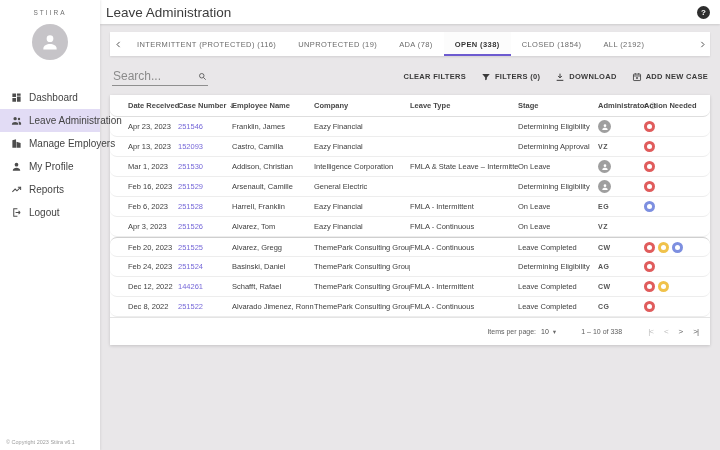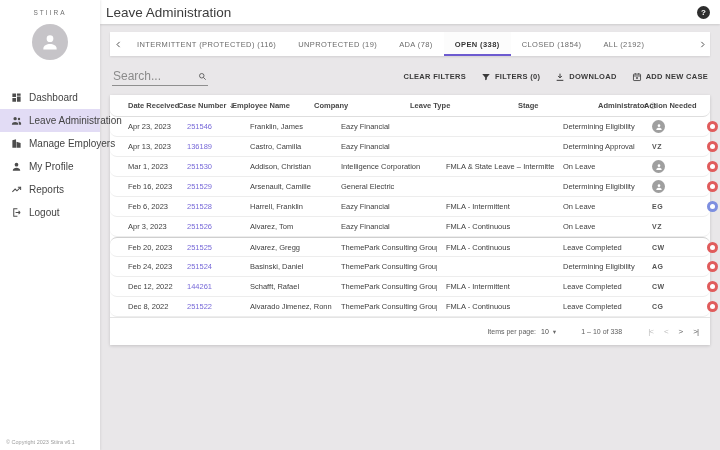--- a/index.html
+++ b/index.html
@@ -46,21 +46,21 @@
   .action-btn { display:flex; align-items:center; gap:4px; font-size:7.5px; font-weight:bold; letter-spacing:.3px; color:#3a3a3a; text-transform:uppercase; cursor:pointer; white-space:nowrap; }
   .action-btn svg { width:10px; height:10px; }
 
   
   .card { background:#fff; box-shadow:0 1px 3px rgba(0,0,0,.16); }
   .thead, .tr { display:grid; grid-template-columns:50px 54px 82px 96px 108px 80px 46px 1fr; padding:0 18px; align-items:center;border-radius:7px; }
   .thead { height:22px; border-bottom:1px solid #dedede; font-size:7.5px; font-weight:bold; color:#474747; }
   .th { display:flex; align-items:center; gap:2px; white-space:nowrap; }
   .th svg { width:8px; height:8px; color:#5a5a5a; }
   .th .info svg { width:7.5px; height:7.5px; color:#9a9a9a; }
-  .tr { height:20px; border-bottom:1px solid #ededed; font-size:7.5px; color:#3e3e3e;gap:9px; }
+  .tr { height:20px; border-bottom:1px solid #ededed; font-size:7.5px; color:#3e3e3e; }
   .tr.sep { border-top:1px solid #cfcfcf; }
   .td { white-space:nowrap; overflow:hidden; }
   .case-link { color:#7668d8; cursor:pointer; }
   .initials { font-size:7px; font-weight:bold; letter-spacing:.5px; color:#555; }
   .avatar-sm { width:13px; height:13px; border-radius:50%; background:#9f9f9f; display:inline-flex; align-items:center; justify-content:center; }
   .avatar-sm svg { width:8px; height:8px; color:#fff; }
   .actions-td { display:flex; gap:3px; overflow:visible; }
   .dot { width:11px; height:11px; border-radius:50%; position:relative; cursor:pointer; display:inline-block; }
   .dot::after { content:''; position:absolute; left:3px; top:3px; right:3px; bottom:3px; background:#fff; border-radius:50%; }
   .dot.red { background:#e05c5c; }
@@ -270,21 +270,21 @@
                     <circle cx="12" cy="8" r="4"></circle>
                     <path d="M4 20c0-3.5 4-5.5 8-5.5s8 2 8 5.5v1H4z"></path>
                   </svg>
                 </span></span>
               <span class="td actions-td">
                 <span class="dot red"></span>
               </span>
             </div>
             <div class="tr">
               <span class="td">Apr 13, 2023</span>
-              <span class="td case-link">136189</span>
+              <span class="td case-link">152093</span>
               <span class="td">Castro, Camilla</span>
               <span class="td">Eazy Financial</span>
               <span class="td"></span>
               <span class="td">Determining Approval</span>
               <span class="td"><span class="initials">VZ</span></span>
               <span class="td actions-td">
                 <span class="dot red"></span>
               </span>
             </div>
             <div class="tr">

